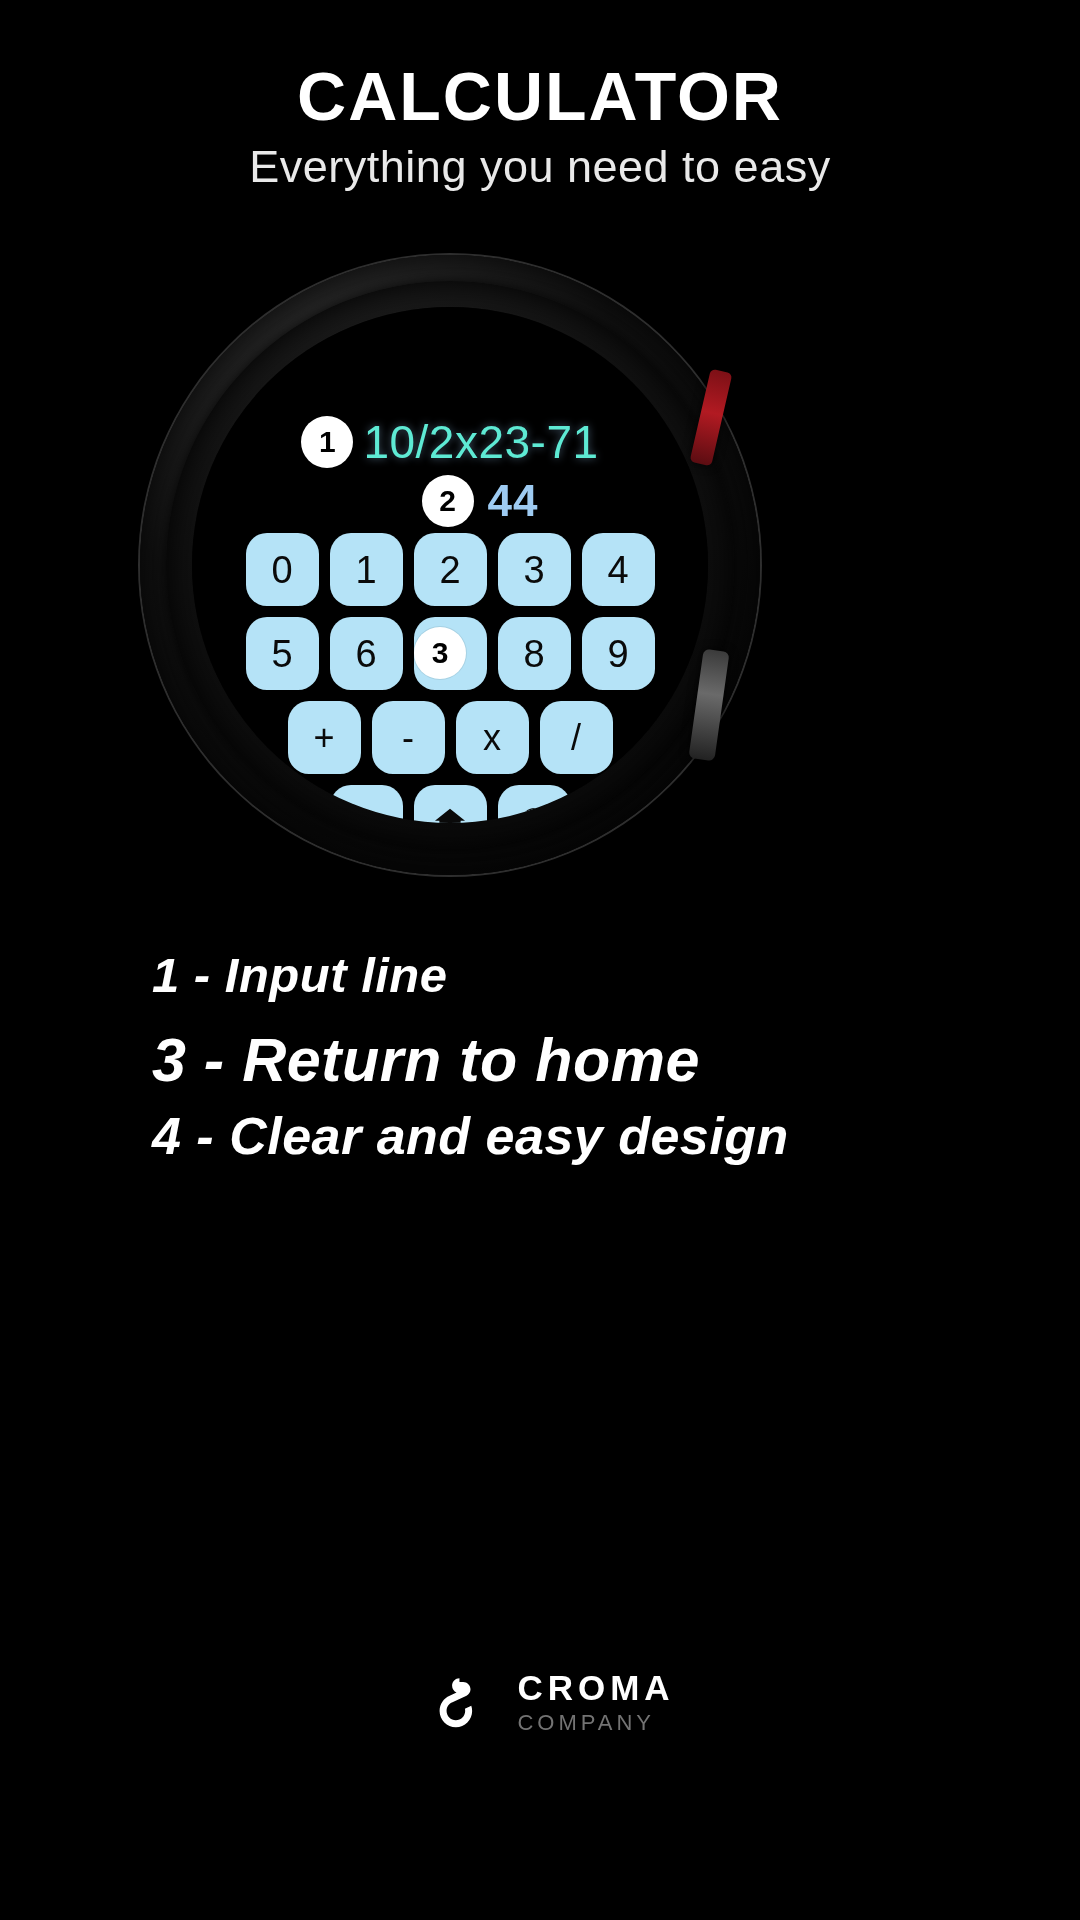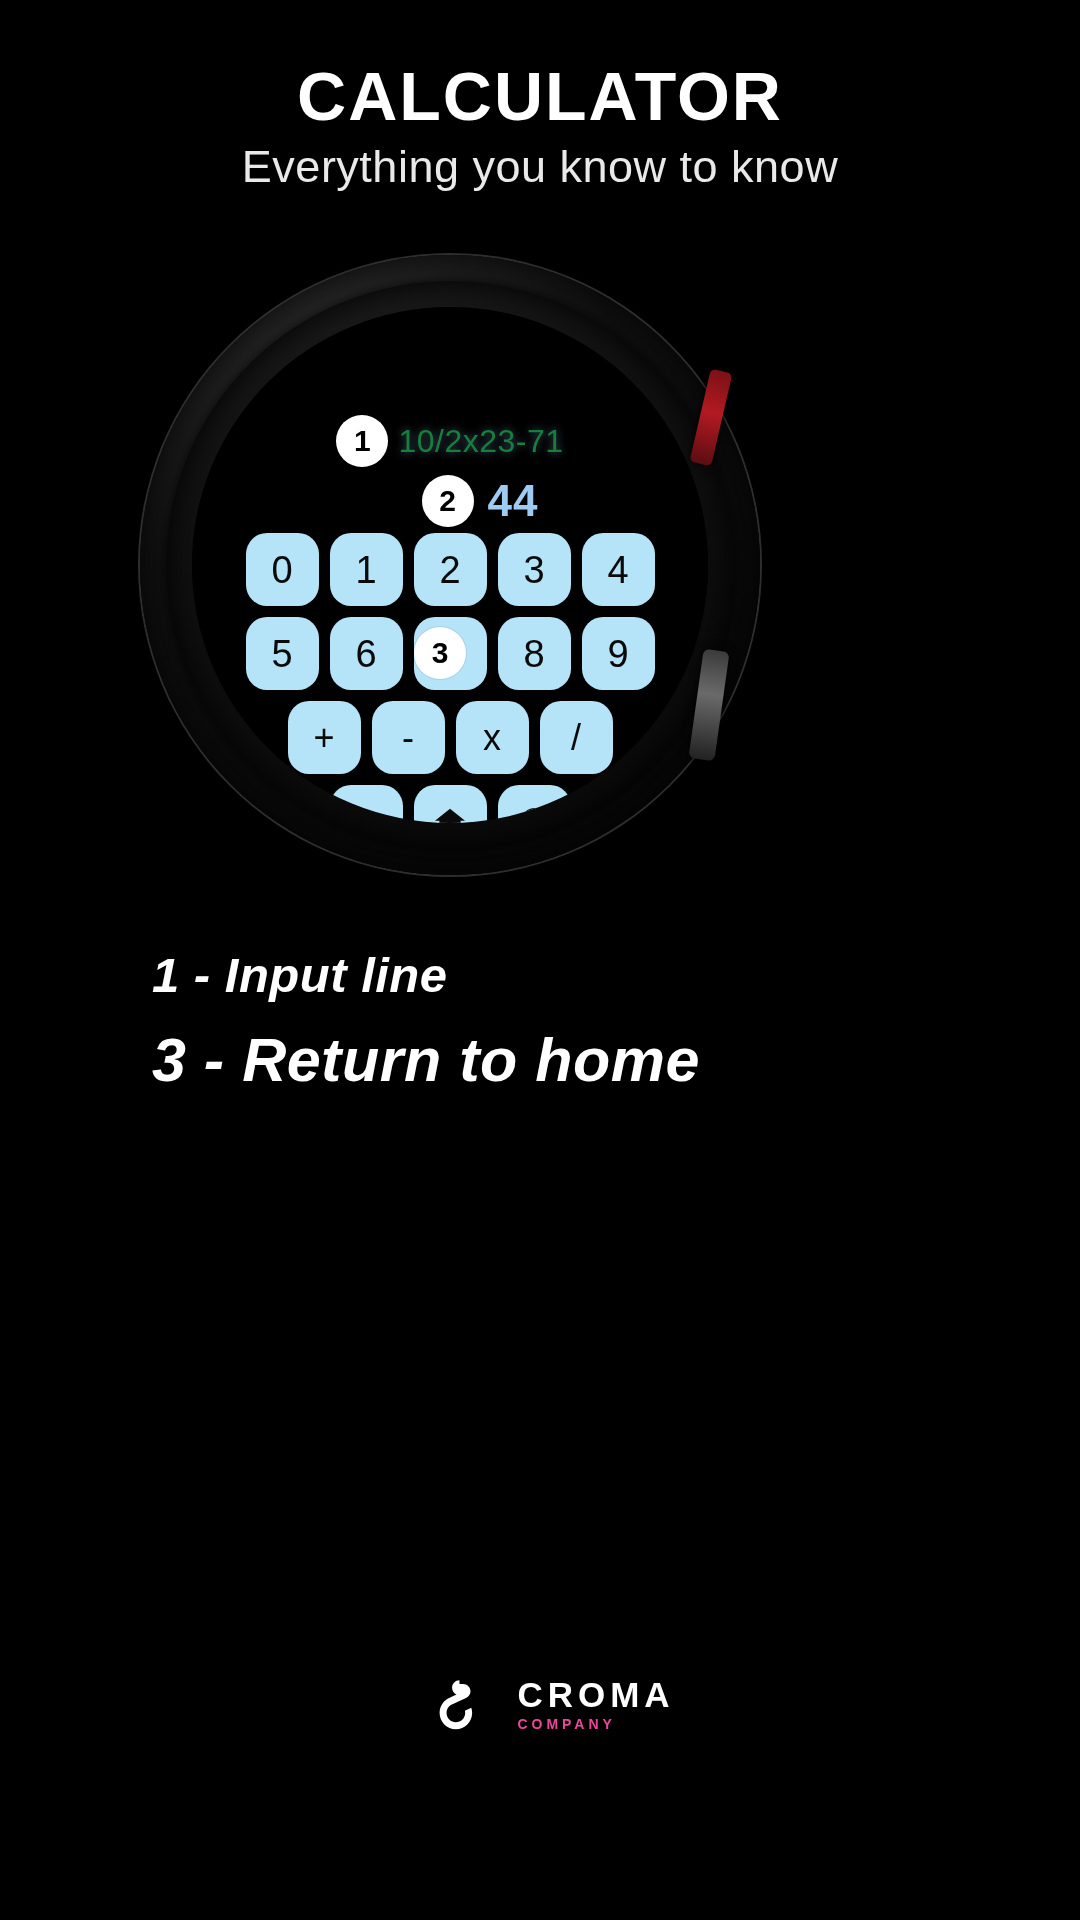--- a/index.html
+++ b/index.html
@@ -84,21 +84,21 @@
     transform:rotate(8deg);
     box-shadow:0 0 10px rgba(0,0,0,0.8);
   }
 
   
   .expr-row {
     position:absolute; left:0; top:108px; width:516px;
     display:flex; align-items:center; justify-content:center; gap:10px;
   }
   .expr {
-    font-size:32px; color:#15803d; font-weight:400; letter-spacing:0.5px;
+    font-size:46px; color:#5eead4; font-weight:400; letter-spacing:0.5px;
     text-shadow:0 0 8px rgba(160,210,255,0.45);
   }
   .result-row {
     position:absolute; left:0; top:168px; width:516px;
     display:flex; align-items:center; justify-content:center; gap:14px;
     padding-left:60px;
   }
   .result {
     font-size:44px; color:#9ecbf2; font-weight:bold; letter-spacing:1px;
   }
@@ -144,32 +144,32 @@
   .footer {
     position:absolute; left:11px; bottom:108px; width:1080px;
     display:flex; align-items:center; justify-content:center; gap:28px;
   }
   .logo-mark { width:62px; height:62px; flex:0 0 auto; }
   .brand { display:flex; flex-direction:column; justify-content:center; }
   .brand-name {
     font-size:35px; font-weight:bold; color:#ffffff; letter-spacing:5px; line-height:1.05;
   }
   .brand-sub {
-    font-size:14px; font-weight:700; color:#ec4899; letter-spacing:4px; line-height:1.2;
+    font-size:22px; font-weight:400; color:#737373; letter-spacing:4px; line-height:1.2;
     margin-top:3px;
   }
 </style>
 </head>
 <body>
 
 <div class="page">
 
   <div class="header">
     <div class="title">CALCULATOR</div>
-    <div class="subtitle">Everything you know to know</div>
+    <div class="subtitle">Everything you need to easy</div>
   </div>
 
   <div class="watch-wrap">
     <div class="watch">
       <div class="watch-bezel-hl"></div>
       <div class="watch-rim"></div>
 
       <div class="screen">
 
         <div class="expr-row">
@@ -228,20 +228,21 @@
       </div>
 
       <div class="crown-red"></div>
       <div class="crown-btn"></div>
     </div>
   </div>
 
   <div class="legend">
     <div class="legend-item l1">1 - Input line</div>
     <div class="legend-item l3">3 - Return to home</div>
+    <div class="legend-item l4">4 - Clear and easy design</div>
   </div>
 
   <div class="footer">
     <span class="logo-mark">
       <svg width="62" height="62" viewBox="0 0 64 64" aria-hidden="true">
         <path fill="#ffffff" d="M33.5 6.5c-4.2 0-7.6 3.4-7.6 7.6 0 3.1 1.9 5.8 4.6 7l-7.1 3.4C17.3 27 13 33.1 13 40.2 13 49.5 20.5 57 29.8 57c9.3 0 16.8-7.5 16.8-16.8 0-1.9-.3-3.7-.9-5.4l-6.6 3.2c.2.7.3 1.4.3 2.2 0 5.3-4.3 9.6-9.6 9.6s-9.6-4.3-9.6-9.6c0-4 2.5-7.5 6.1-8.9l14.5-6.9c2.5-1.2 4.1-3.8 4.1-6.6 0-4.2-3.4-7.6-7.6-7.6h-3.8z"></path>
       </svg>
     </span>
     <span class="brand">
       <span class="brand-name">CROMA</span>

